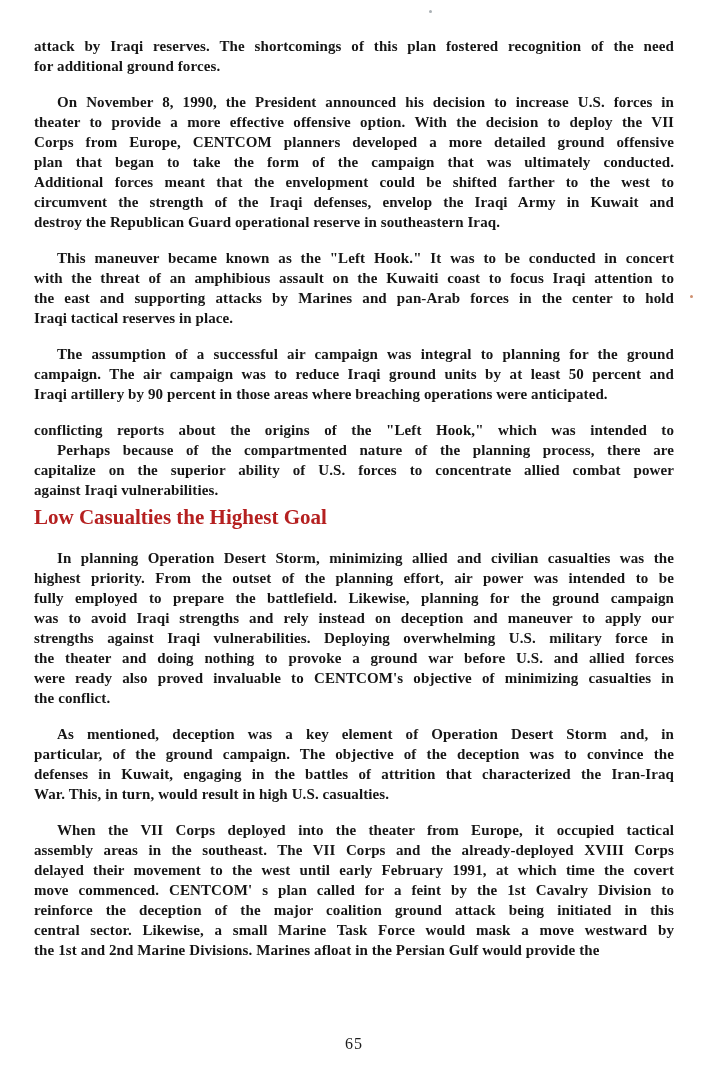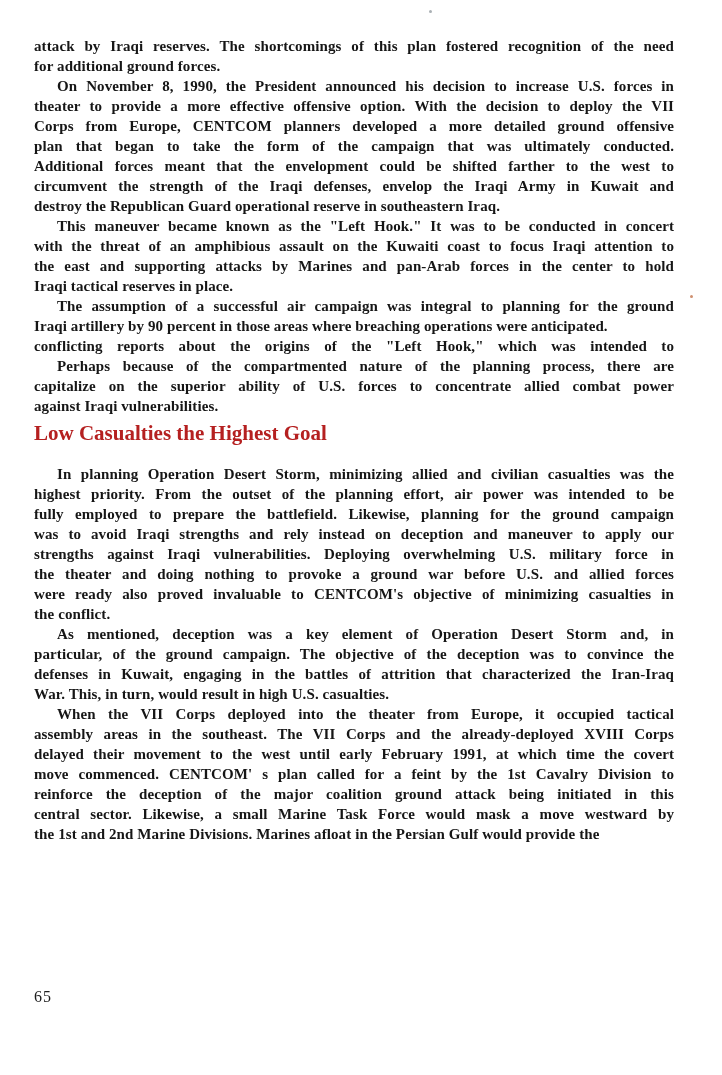--- a/index.html
+++ b/index.html
@@ -11,21 +11,21 @@
     overflow: hidden;
     font-family: "Liberation Serif", "DejaVu Serif", serif;
   }
   .page {
     position: absolute;
     inset: 0;
     background: var(--page-bg, #ffffff);
     padding: 36px 48px 0 34px;
   }
   .content { width: 640px; }
-  .para { margin-top: 0; }
+  .para { margin-top: 16px; }
   .para:first-child { margin-top: 0; }
   .line {
     font-weight: 700;
     font-size: 15px;
     line-height: 20px;
     height: 20px;
     overflow: hidden;
     color: var(--ink, #161616);
     text-align: justify;
     text-align-last: justify;
@@ -36,23 +36,23 @@
   .section-heading {
     font-weight: 700;
     font-size: 21px;
     line-height: 26px;
     margin: 4px 0 18px 0;
     color: var(--heading-color, #b22020);
   }
   .page-footer {
     position: absolute;
     left: 34px;
-    top: 988px;
+    top: 1035px;
     width: 640px;
-    text-align: left;
+    text-align: center;
   }
   .pagenum {
     font-size: 16px;
     font-weight: 400;
     color: #1d1d1d;
     letter-spacing: 1px;
   }
   .artifact {
     position: absolute;
     border-radius: 50%;
@@ -79,20 +79,21 @@
         <div class="line last">destroy the Republican Guard operational reserve in southeastern Iraq.</div>
       </div>
       <div class="para">
         <div class="line first-indent">This maneuver became known as the "Left Hook." It was to be conducted in concert</div>
         <div class="line">with the threat of an amphibious assault on the Kuwaiti coast to focus Iraqi attention to</div>
         <div class="line">the east and supporting attacks by Marines and pan-Arab forces in the center to hold</div>
         <div class="line last">Iraqi tactical reserves in place.</div>
       </div>
       <div class="para">
         <div class="line first-indent">The assumption of a successful air campaign was integral to planning for the ground</div>
+        <div class="line">campaign. The air campaign was to reduce Iraqi ground units by at least 50 percent and</div>
         <div class="line last">Iraqi artillery by 90 percent in those areas where breaching operations were anticipated.</div>
       </div>
       <div class="para">
         <div class="line">conflicting reports about the origins of the "Left Hook," which was intended to</div>
         <div class="line first-indent">Perhaps because of the compartmented nature of the planning process, there are</div>
         <div class="line">capitalize on the superior ability of U.S. forces to concentrate allied combat power</div>
         <div class="line last">against Iraqi vulnerabilities.</div>
       </div>
       <h2 class="section-heading">Low Casualties the Highest Goal</h2>
       <div class="para">

